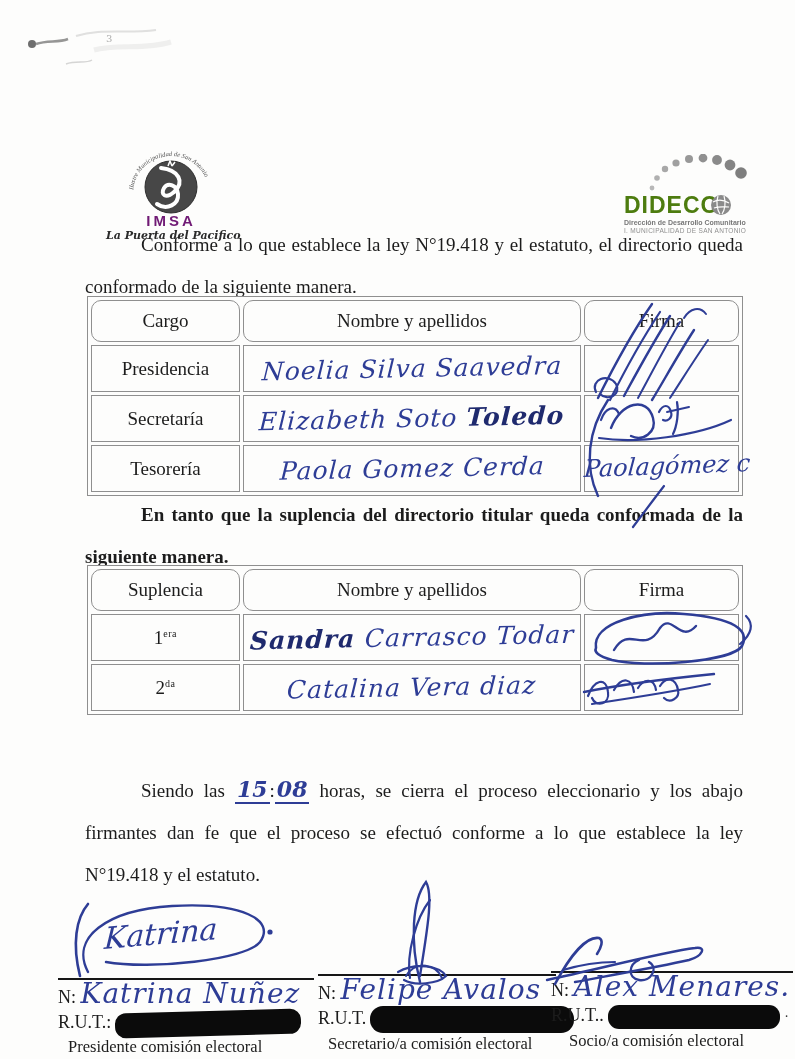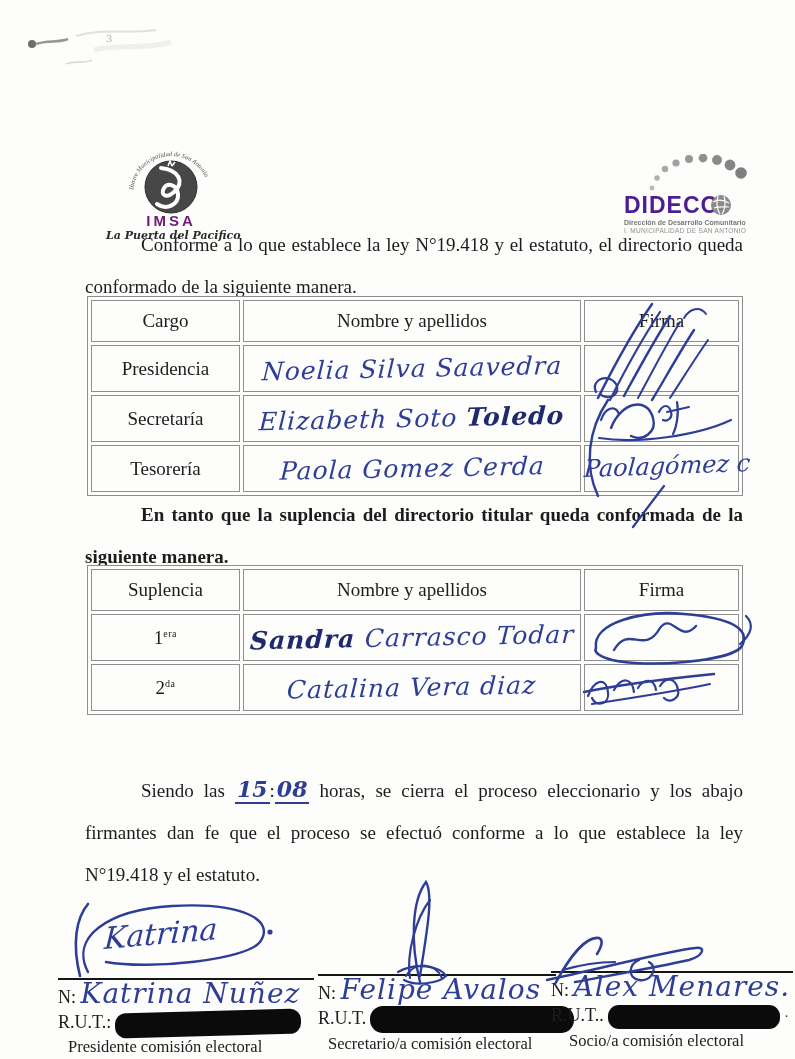--- a/index.html
+++ b/index.html
@@ -10,41 +10,41 @@
   }
   .abs{position:absolute;}
   
   .imsa{left:106px;top:142px;width:130px;text-align:center;}
   .imsa-acronym{font-family:"Liberation Sans",sans-serif;font-weight:bold;font-size:15px;
     letter-spacing:3px;color:#701a75;margin-top:-8px;}
   .imsa-tagline{font-family:"DejaVu Serif",serif;font-style:italic;font-weight:bold;
     font-size:11px;color:#2b2b2b;margin-top:0px;white-space:nowrap;}
   .dideco{left:624px;top:154px;width:165px;}
   .dideco-word{position:relative;font-family:"Liberation Sans",sans-serif;font-weight:bold;
-    font-size:23px;letter-spacing:1px;color:#4c1d95;line-height:1;margin-top:-4px;}
+    font-size:23px;letter-spacing:1px;color:#4d7c0f;line-height:1;margin-top:-4px;}
   .dideco-globe{position:absolute;left:86px;top:0px;}
   .dideco-line1{font-family:"Liberation Sans",sans-serif;font-size:7px;color:#777;
     font-weight:bold;margin-top:2px;white-space:nowrap;}
   .dideco-line2{font-family:"Liberation Sans",sans-serif;font-size:6.5px;color:#8f8f8f;
     margin-top:1px;letter-spacing:.3px;white-space:nowrap;}
   
   .para{width:658px;font-size:19px;line-height:42px;text-align:justify;}
   .p1{left:85px;top:224px;}
   .p2{left:85px;top:494px;font-weight:bold;}
   .p3{left:85px;top:768px;}
   .indent{display:inline-block;width:56px;}
   
   table.doc{border-collapse:separate;border-spacing:3px;border:1px solid #8f8f8f;
     table-layout:fixed;width:656px;background:#fdfdfc;}
   table.doc td{border:1px solid #8f8f8f;text-align:center;vertical-align:middle;
     font-size:19px;padding:0 4px;overflow:visible;}
   .t1{left:87px;top:296px;}
   .t2{left:87px;top:565px;}
   .col-cargo{width:148px;}.col-nombre{width:336px;}.col-firma{width:154px;}
-  tr.hdr td{height:40px;}
+  tr.hdr td{height:40px;border-radius:10px;}
   tr.row td{height:45px;}
   td.name-cell{text-align:left;padding-left:10px;}
   sup.ord{font-size:10px;vertical-align:super;letter-spacing:.5px;}
   
   .hand{font-family:"DejaVu Serif",serif;font-style:italic;color:#2e3d96;}
   .cell-hand{display:inline-block;font-size:25px;transform:rotate(-1.2deg) skewX(-4deg);
     white-space:nowrap;letter-spacing:1px;}
   .overwrite{font-weight:bold;color:#1f2a6e;}
   .time-hand{font-size:22px;font-weight:bold;border-bottom:2px solid #2e3d96;padding:0 2px;}
   .time-colon{color:#1c1c1c;}

